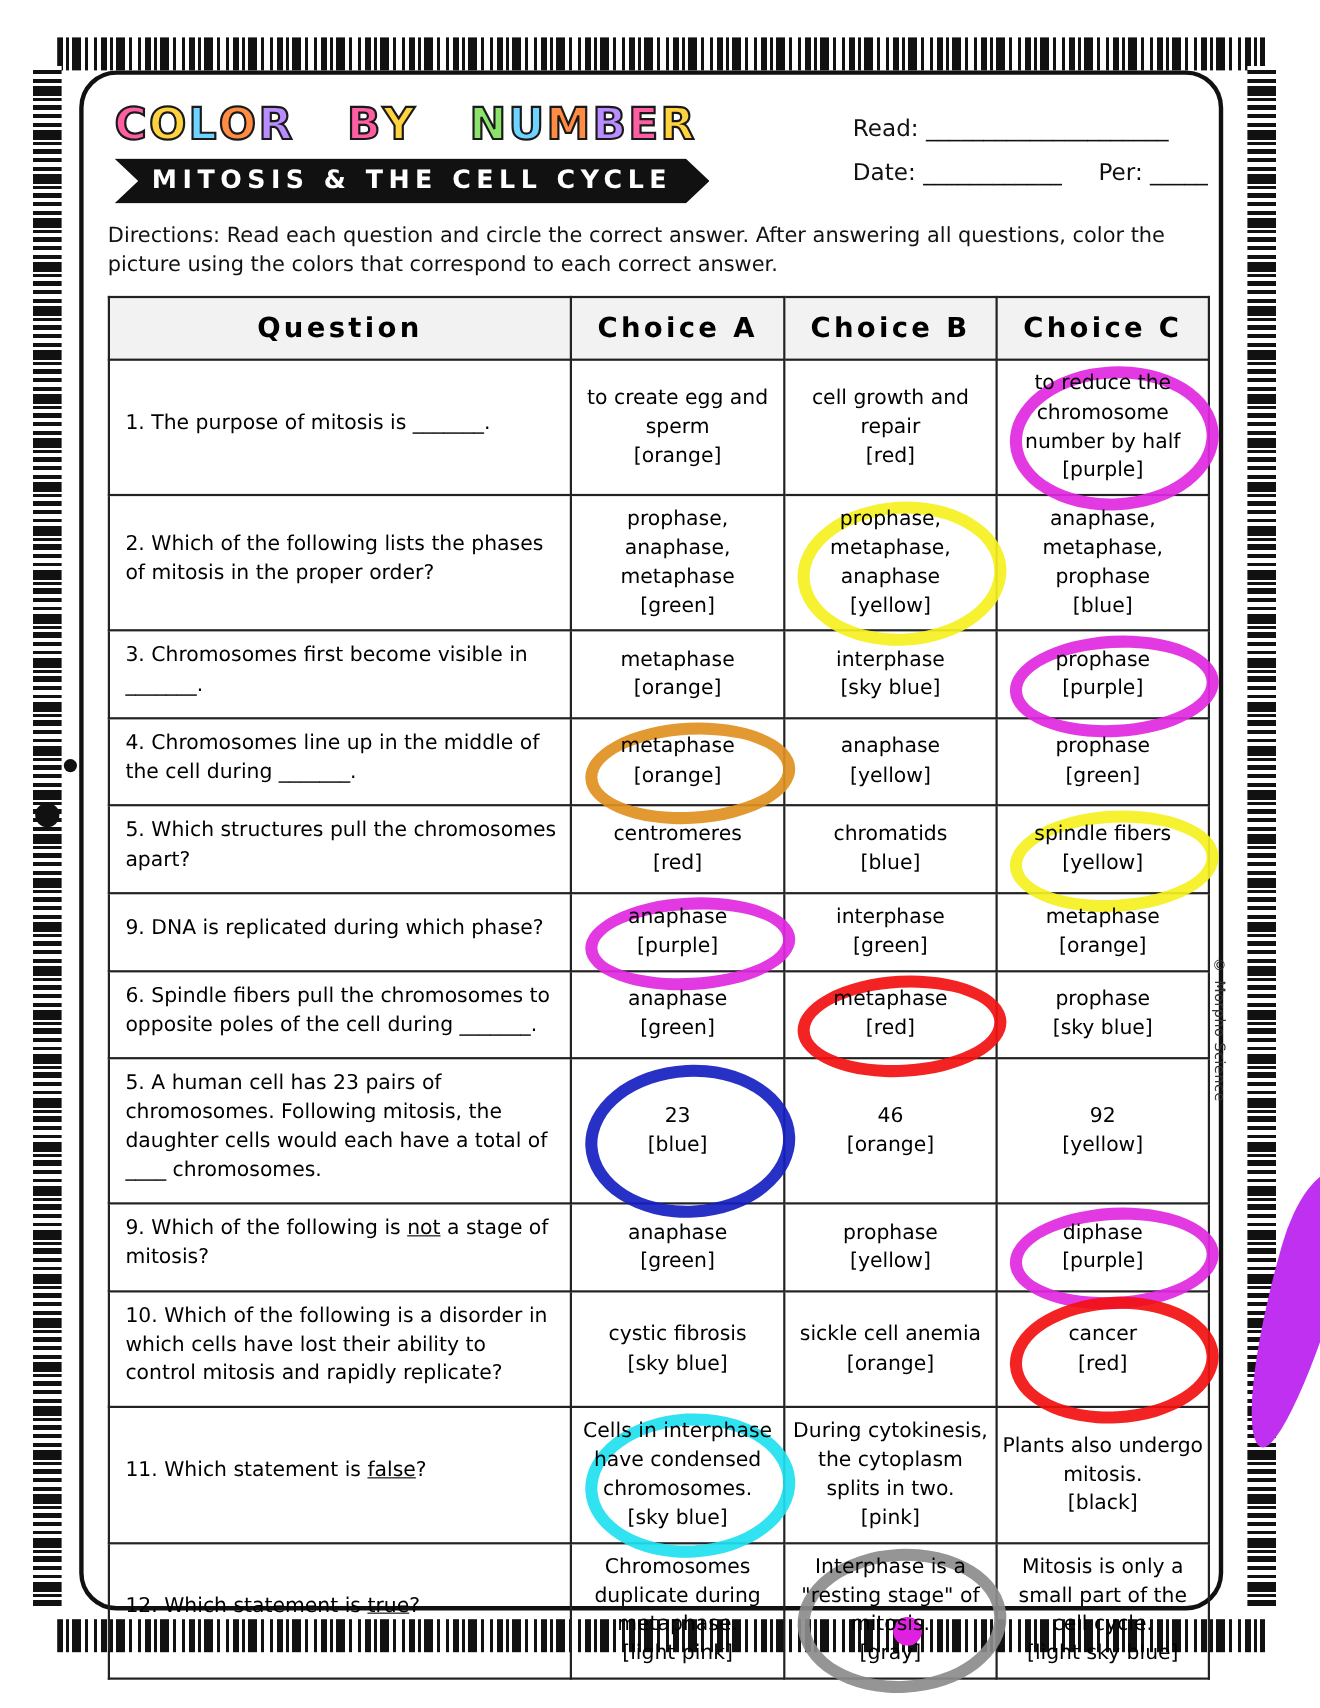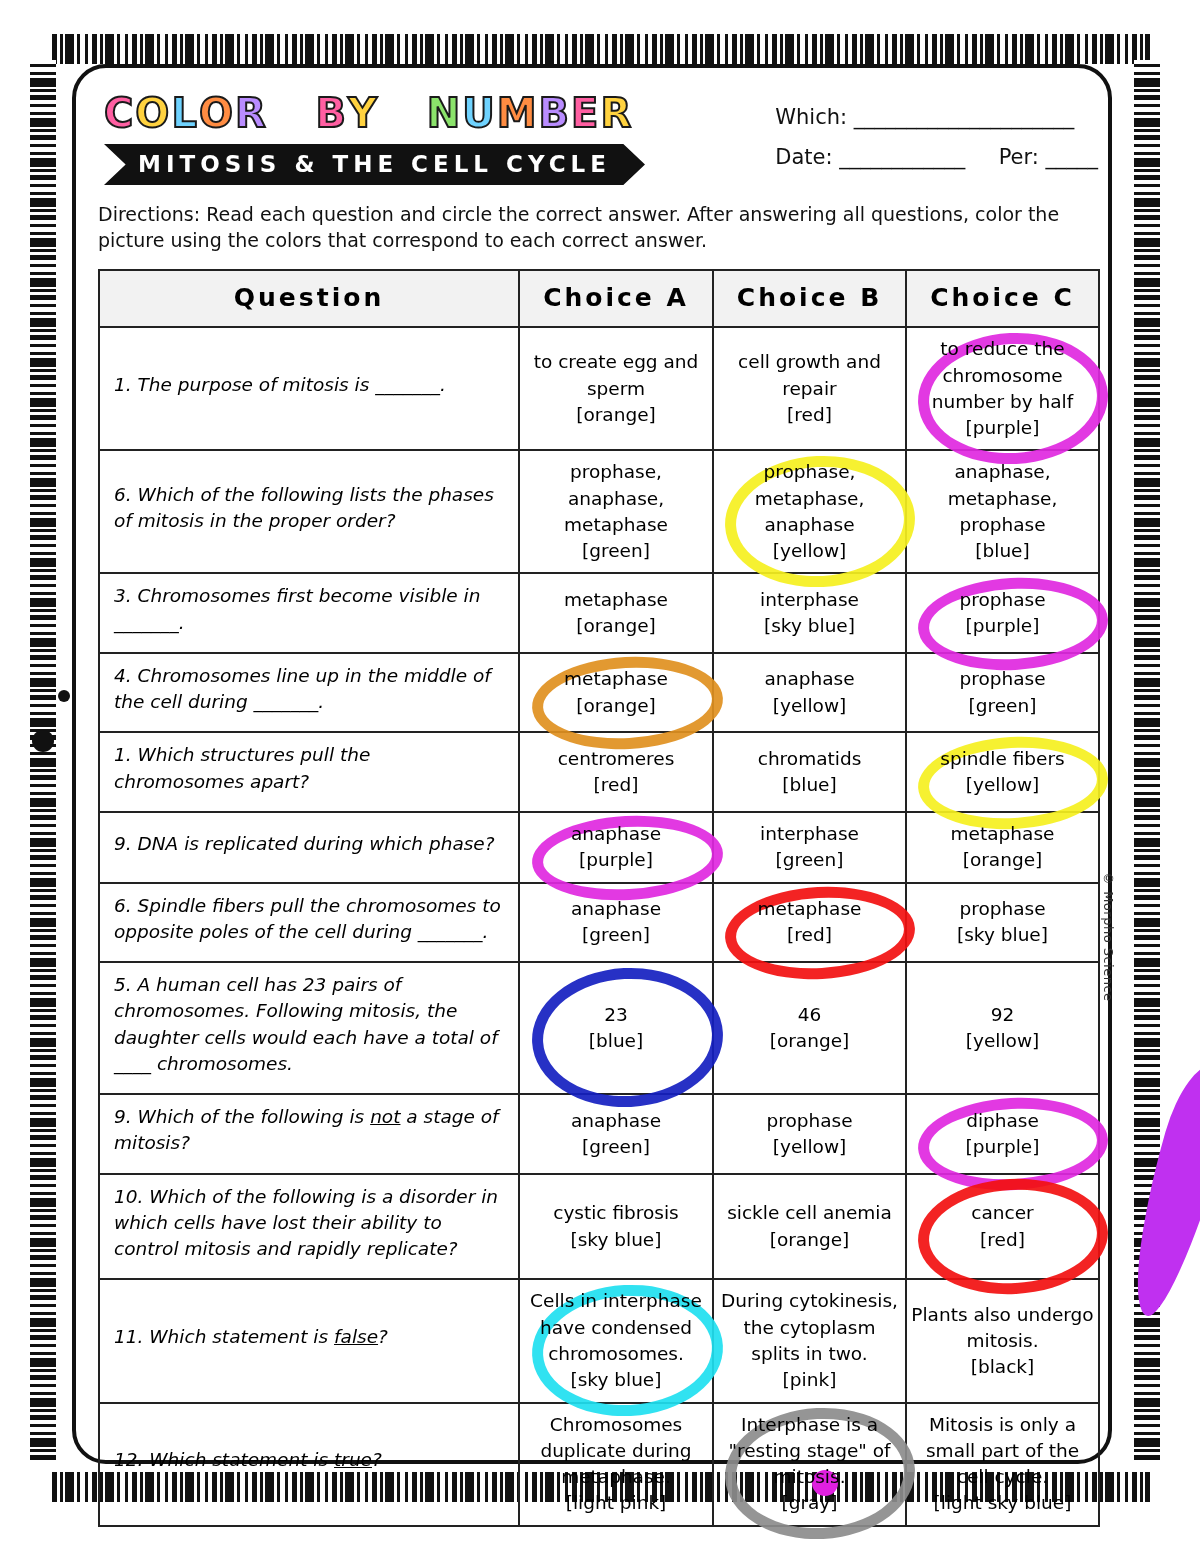--- a/index.html
+++ b/index.html
@@ -138,21 +138,20 @@
   col.c-q { width: 420px; }
   col.c-a { width: 194px; }
   col.c-b { width: 193px; }
   col.c-c { width: 193px; }
 
   td.q {
     font-size: 18.5px;
     line-height: 1.42;
     padding: 9px 12px 16px 14px;
     text-align: left;
-    font-style: italic;
   }
   td.choice {
     font-size: 18.5px;
     line-height: 1.42;
     text-align: center;
     padding: 8px 4px;
     position: relative;
   }
   u { text-decoration: underline; }
 
@@ -213,21 +212,21 @@
     <div class="title-row">
       <div class="cbn-title">
         <span style="color:#ff5fa2">C</span><span style="color:#ffd23f">O</span><span style="color:#6fd3ff">L</span><span style="color:#ff8c42">O</span><span style="color:#b98cff">R</span>
         <span style="color:#ffffff">&nbsp;</span>
         <span style="color:#ff5fa2">B</span><span style="color:#ffd23f">Y</span>
         <span style="color:#ffffff">&nbsp;</span>
         <span style="color:#8be36b">N</span><span style="color:#6fd3ff">U</span><span style="color:#ff8c42">M</span><span style="color:#b98cff">B</span><span style="color:#ff5fa2">E</span><span style="color:#ffd23f">R</span>
       </div>
       <div class="subtitle-banner">MITOSIS &amp; THE CELL CYCLE</div>
       <div class="name-block">
-        <div class="name-line">Which: _____________________</div>
+        <div class="name-line">Read: _____________________</div>
         <div class="date-line">
           <span>Date: ____________</span>
           &nbsp;&nbsp;&nbsp;
           <span>Per: _____</span>
         </div>
       </div>
     </div>
 
     <div class="directions">Directions: Read each question and circle the correct answer. After answering all questions, color the picture using the colors that correspond to each correct answer.</div>
 
@@ -247,39 +246,39 @@
         </tr>
       </thead>
       <tbody>
           <tr>
             <td class="q">1. The purpose of mitosis is _______.</td>
             <td class="choice"><span style="position: relative; z-index: 2;">to create egg and sperm<br>[orange]</span></td>
             <td class="choice"><span style="position: relative; z-index: 2;">cell growth and repair<br>[red]</span></td>
             <td class="choice"><span style="position: relative; z-index: 2;">to reduce the chromosome number by half<br>[purple]</span><div class="scribble ring" style="left: 6%; top: 4%; width: 88%; height: 90%; border-width: 11px; border-color: rgb(224, 40, 224); opacity: 0.92; z-index: 1; transform: rotate(-3deg);"></div></td>
           </tr>
           <tr>
-            <td class="q">6. Which of the following lists the phases of mitosis in the proper order?</td>
+            <td class="q">2. Which of the following lists the phases of mitosis in the proper order?</td>
             <td class="choice"><span style="position: relative; z-index: 2;">prophase, anaphase, metaphase<br>[green]</span></td>
             <td class="choice"><span style="position: relative; z-index: 2; margin-top: 40px;">prophase, metaphase, anaphase<br>[yellow]</span><div class="scribble ring" style="left: 6%; top: 4%; width: 88%; height: 90%; border-width: 11px; border-color: rgb(245, 240, 32); opacity: 0.92; z-index: 1; transform: rotate(-3deg);"></div></td>
             <td class="choice"><span style="position: relative; z-index: 2;">anaphase, metaphase, prophase<br>[blue]</span></td>
           </tr>
           <tr>
             <td class="q">3. Chromosomes first become visible in _______.</td>
             <td class="choice"><span style="position: relative; z-index: 2;">metaphase<br>[orange]</span></td>
             <td class="choice"><span style="position: relative; z-index: 2;">interphase<br>[sky blue]</span></td>
             <td class="choice"><span style="position: relative; z-index: 2;">prophase<br>[purple]</span><div class="scribble ring" style="left: 6%; top: 4%; width: 88%; height: 90%; border-width: 11px; border-color: rgb(224, 40, 224); opacity: 0.92; z-index: 1; transform: rotate(-3deg);"></div></td>
           </tr>
           <tr>
             <td class="q">4. Chromosomes line up in the middle of the cell during _______.</td>
             <td class="choice"><span style="position: relative; z-index: 2;">metaphase<br>[orange]</span><div class="scribble ring" style="left: 6%; top: 4%; width: 88%; height: 90%; border-width: 11px; border-color: rgb(224, 144, 32); opacity: 0.92; z-index: 1; transform: rotate(-3deg);"></div></td>
             <td class="choice"><span style="position: relative; z-index: 2;">anaphase<br>[yellow]</span></td>
             <td class="choice"><span style="position: relative; z-index: 2;">prophase<br>[green]</span></td>
           </tr>
           <tr>
-            <td class="q">1. Which structures pull the chromosomes apart?</td>
+            <td class="q">5. Which structures pull the chromosomes apart?</td>
             <td class="choice"><span style="position: relative; z-index: 2;">centromeres<br>[red]</span></td>
             <td class="choice"><span style="position: relative; z-index: 2;">chromatids<br>[blue]</span></td>
             <td class="choice"><span style="position: relative; z-index: 2;">spindle fibers<br>[yellow]</span><div class="scribble ring" style="left: 6%; top: 4%; width: 88%; height: 90%; border-width: 11px; border-color: rgb(245, 240, 32); opacity: 0.92; z-index: 1; transform: rotate(-3deg);"></div></td>
           </tr>
           <tr>
             <td class="q">9. DNA is replicated during which phase?</td>
             <td class="choice"><span style="position: relative; z-index: 2;">anaphase<br>[purple]</span><div class="scribble ring" style="left: 6%; top: 4%; width: 88%; height: 90%; border-width: 11px; border-color: rgb(224, 40, 224); opacity: 0.92; z-index: 1; transform: rotate(-3deg);"></div></td>
             <td class="choice"><span style="position: relative; z-index: 2;">interphase<br>[green]</span></td>
             <td class="choice"><span style="position: relative; z-index: 2;">metaphase<br>[orange]</span></td>
           </tr>

